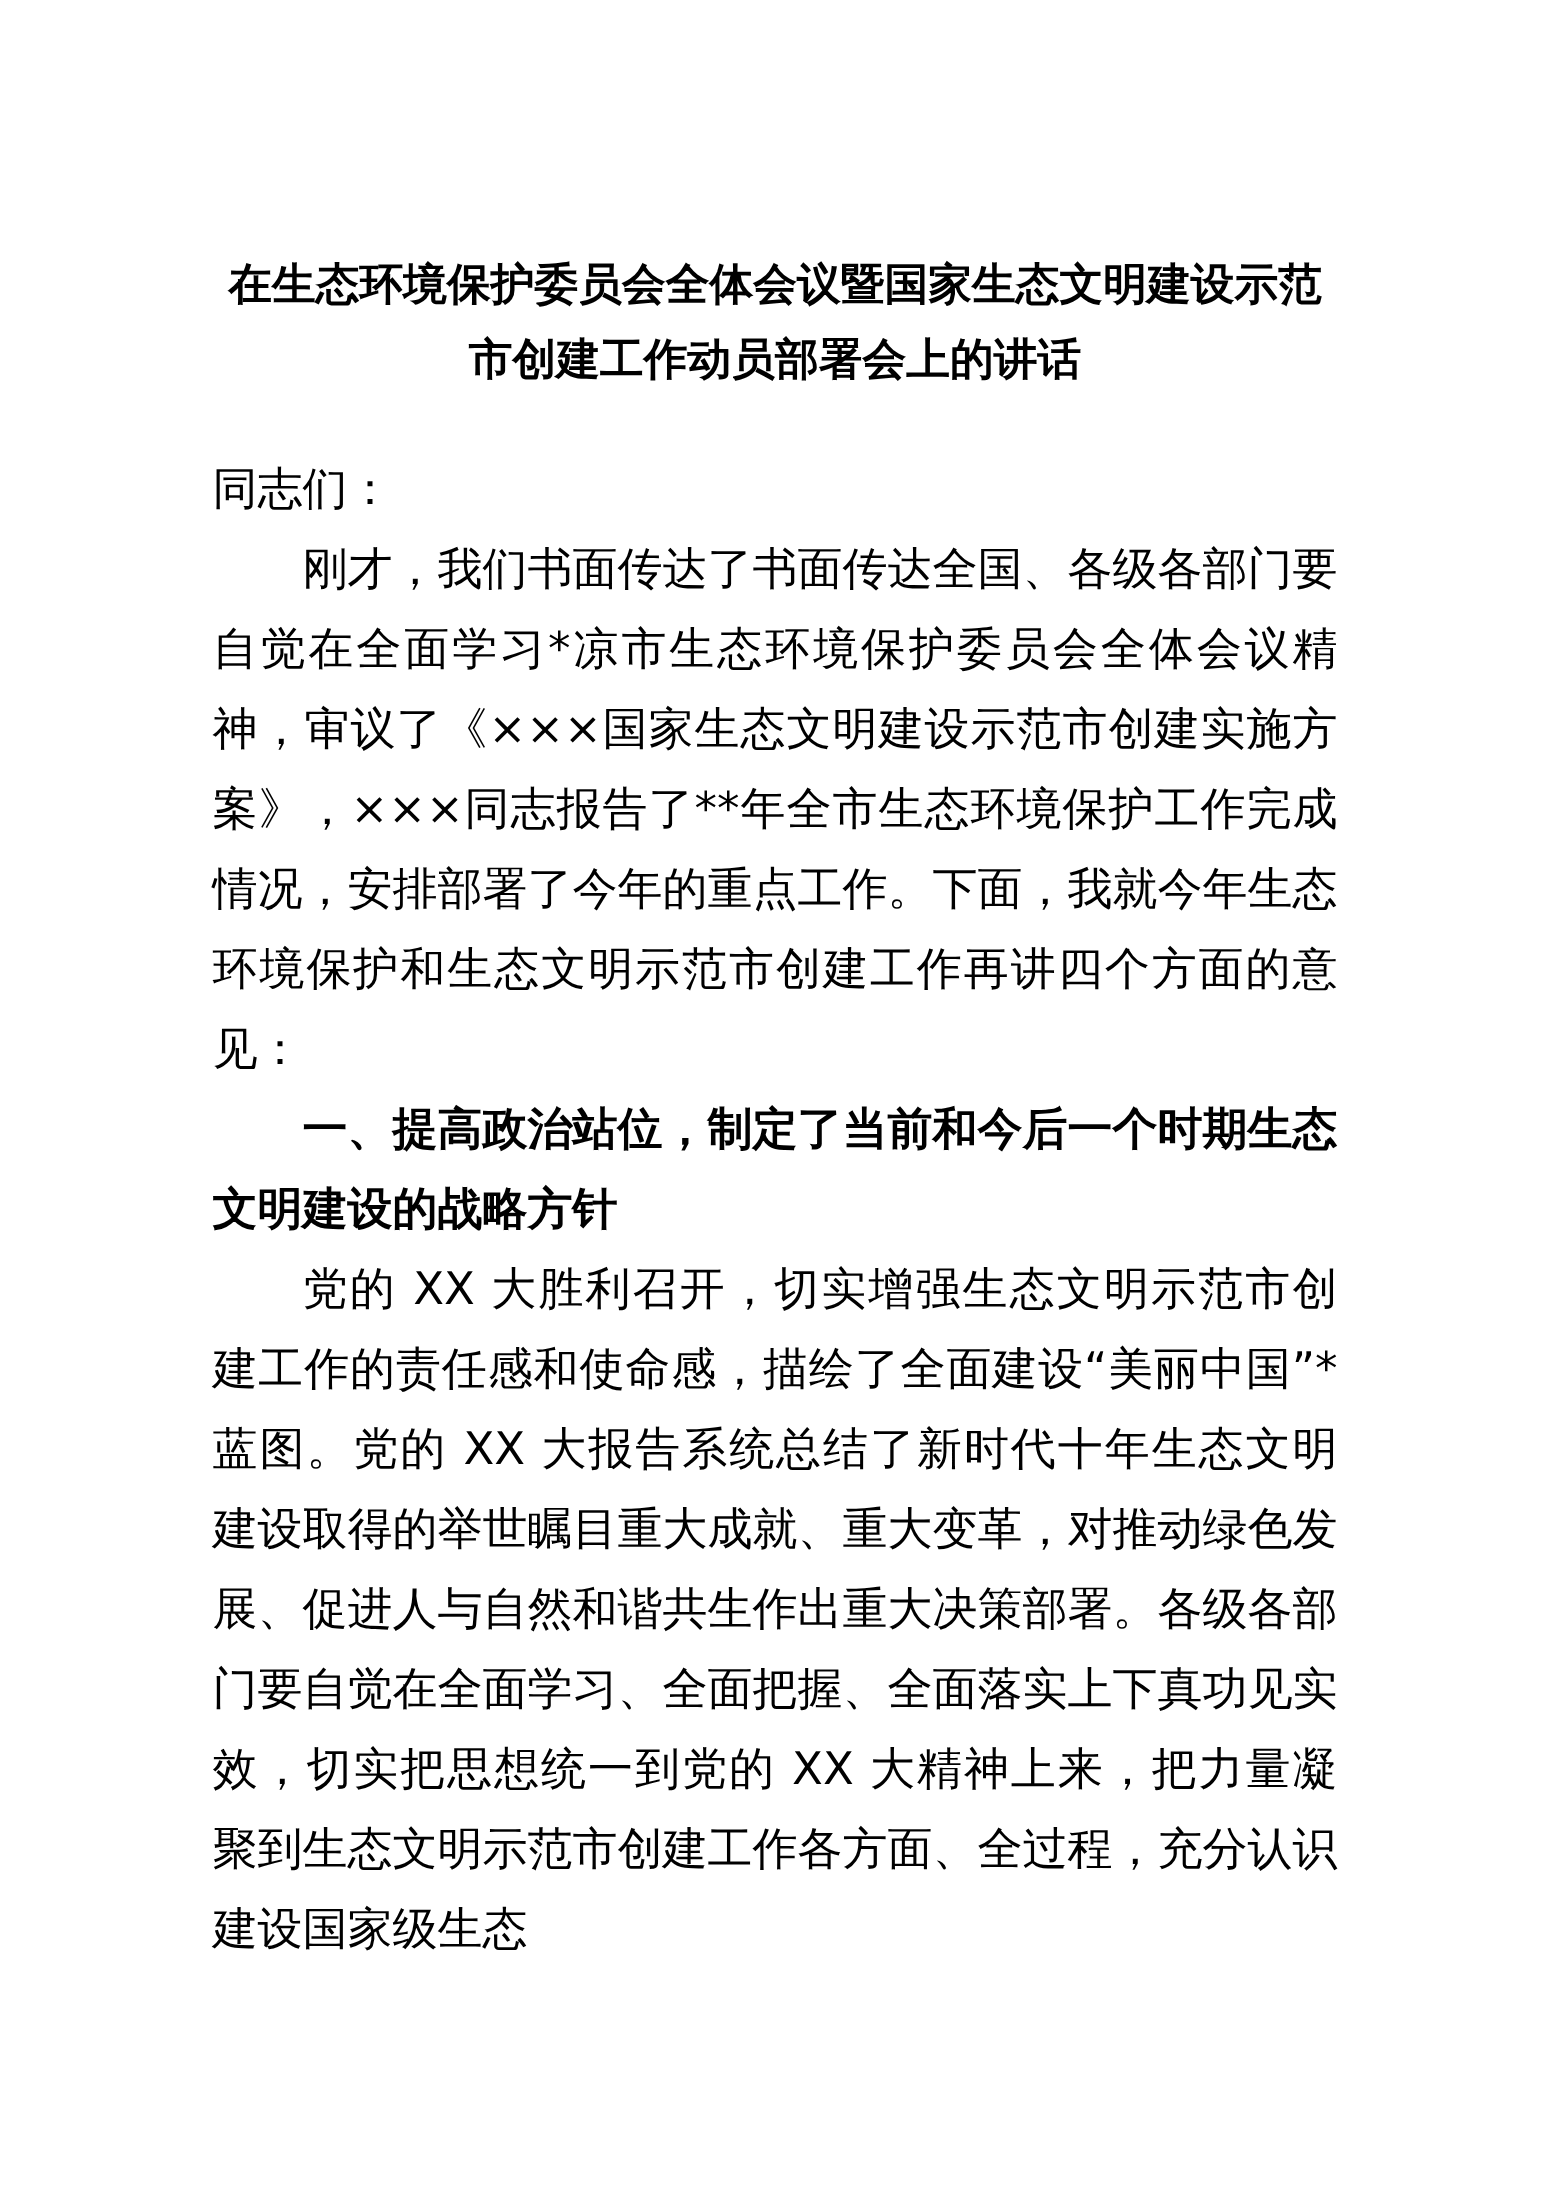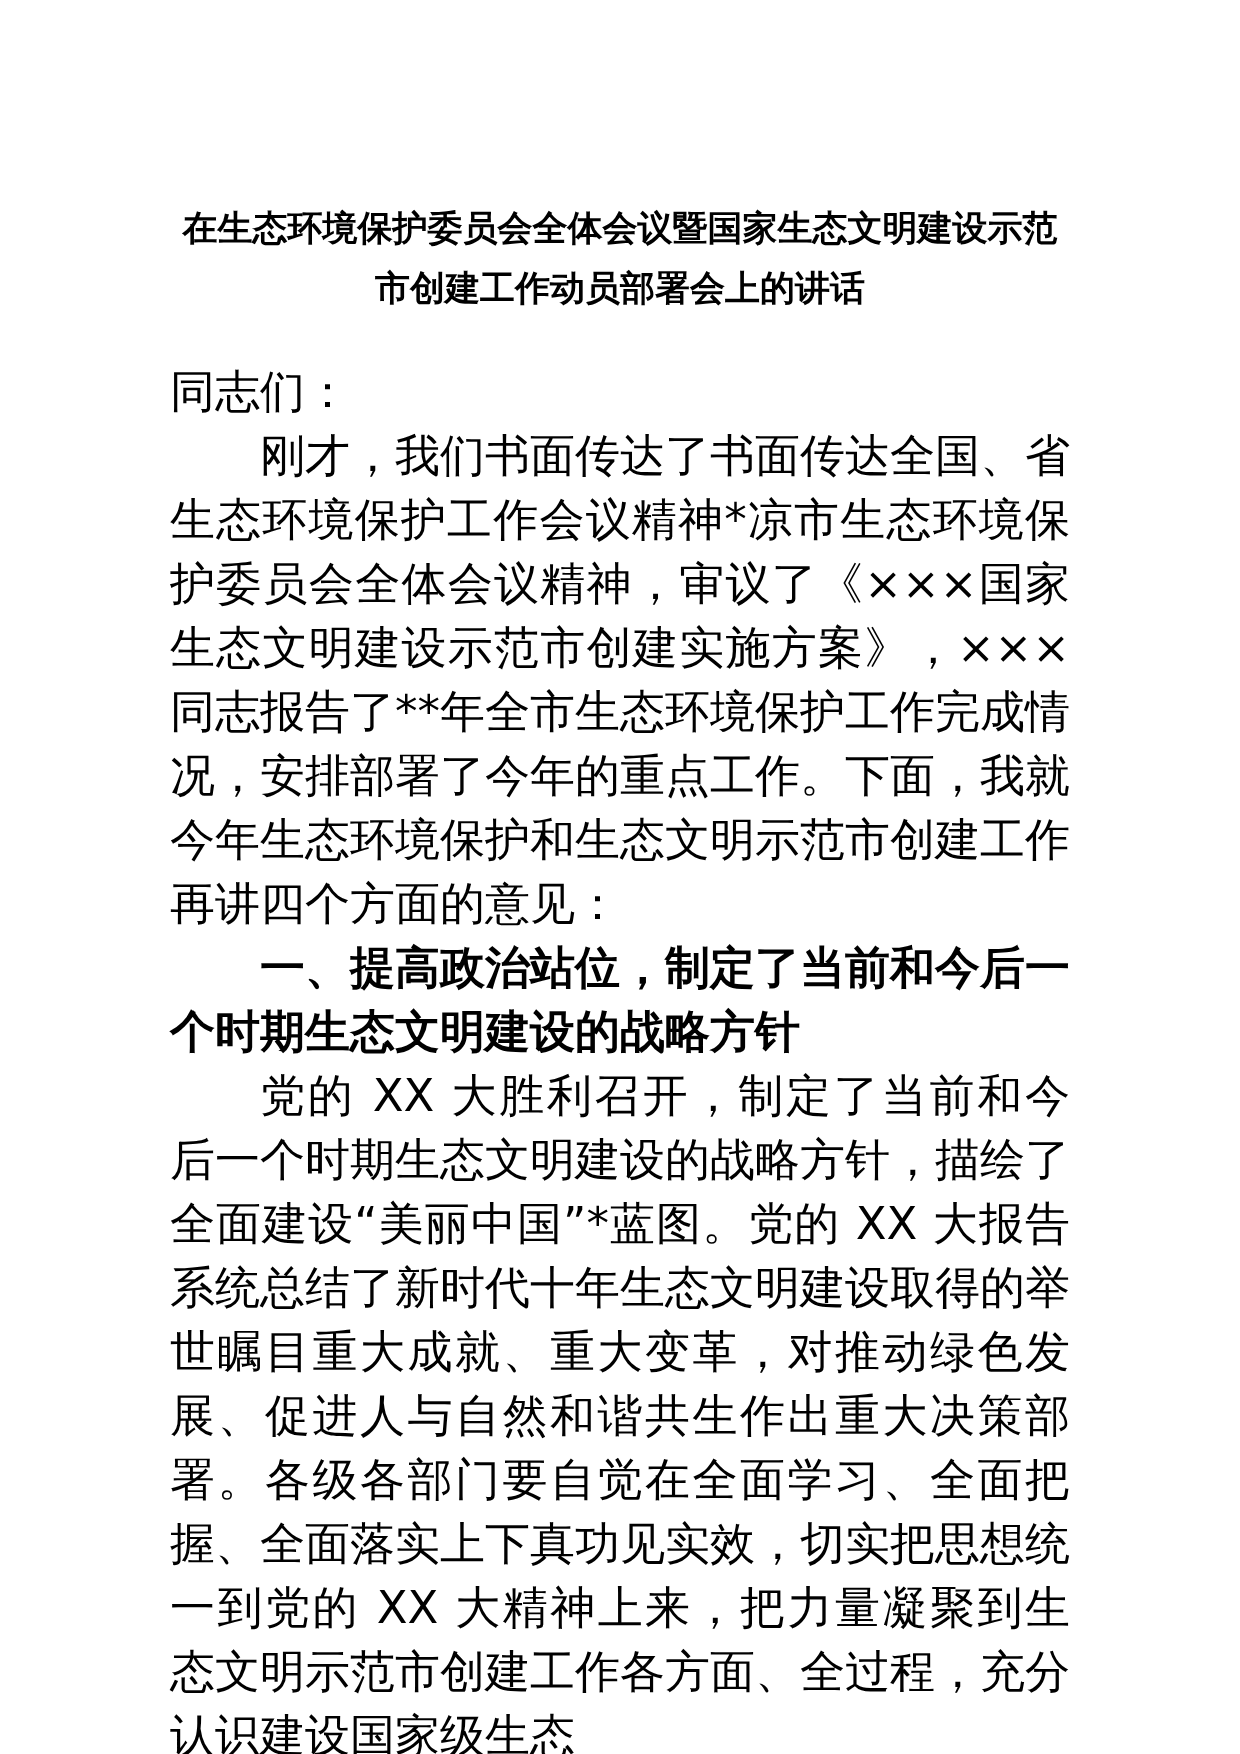--- a/index.html
+++ b/index.html
@@ -22,21 +22,21 @@
   .doc-title {
     font-size: 35px;
     line-height: 60px;
     font-weight: 700;
     text-align: center;
     margin: 0 0 42px 0;
   }
   .salutation,
   .para,
   .heading {
-    font-size: 45px;
+    font-size: 36px;
     line-height: 64px;
     text-align: justify;
     margin: 0;
     font-weight: 400;
   }
   .para {
     text-indent: 2em;
   }
   .heading {
     font-weight: 700;
@@ -44,18 +44,18 @@
   }
 </style>
 </head>
 <body>
 
 <div class="page">
   <h1 class="doc-title">在生态环境保护委员会全体会议暨国家生态文明建设示范市创建工作动员部署会上的讲话</h1>
 
   <p class="salutation">同志们：</p>
 
-  <p class="para">刚才，我们书面传达了书面传达全国、省生态环境保护工作会议精神*凉市生态环境保护委员会全体会议精神，审议了《×××国家生态文明建设示范市创建实施方案》，×××同志报告了**年全市生态环境保护工作完成情况，安排部署了今年的重点工作。下面，我就今年生态环境保护和生态文明示范市创建工作再讲四个方面的意见：</p>
+  <p class="para">刚才，我们书面传达了书面传达全国、各级各部门要自觉在全面学习*凉市生态环境保护委员会全体会议精神，审议了《×××国家生态文明建设示范市创建实施方案》，×××同志报告了**年全市生态环境保护工作完成情况，安排部署了今年的重点工作。下面，我就今年生态环境保护和生态文明示范市创建工作再讲四个方面的意见：</p>
 
   <h2 class="heading">一、提高政治站位，制定了当前和今后一个时期生态文明建设的战略方针</h2>
 
-  <p class="para">党的 XX 大胜利召开，制定了当前和今后一个时期生态文明建设的战略方针，描绘了全面建设“美丽中国”*蓝图。党的 XX 大报告系统总结了新时代十年生态文明建设取得的举世瞩目重大成就、重大变革，对推动绿色发展、促进人与自然和谐共生作出重大决策部署。各级各部门要自觉在全面学习、全面把握、全面落实上下真功见实效，切实把思想统一到党的 XX 大精神上来，把力量凝聚到生态文明示范市创建工作各方面、全过程，充分认识建设国家级生态</p>
+  <p class="para">党的 XX 大胜利召开，切实增强生态文明示范市创建工作的责任感和使命感，描绘了全面建设“美丽中国”*蓝图。党的 XX 大报告系统总结了新时代十年生态文明建设取得的举世瞩目重大成就、重大变革，对推动绿色发展、促进人与自然和谐共生作出重大决策部署。各级各部门要自觉在全面学习、全面把握、全面落实上下真功见实效，切实把思想统一到党的 XX 大精神上来，把力量凝聚到生态文明示范市创建工作各方面、全过程，充分认识建设国家级生态</p>
 </div>
 
 </body></html>

